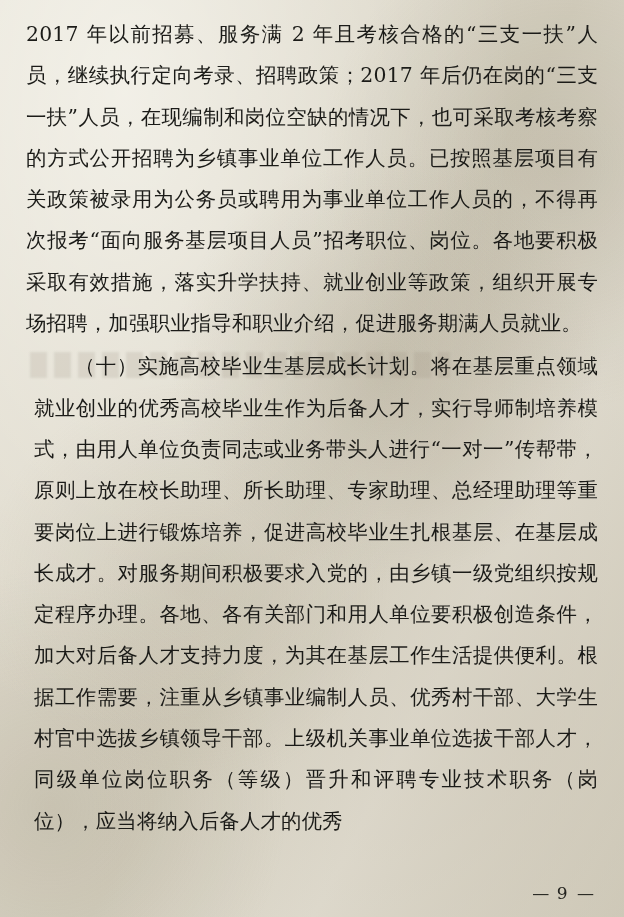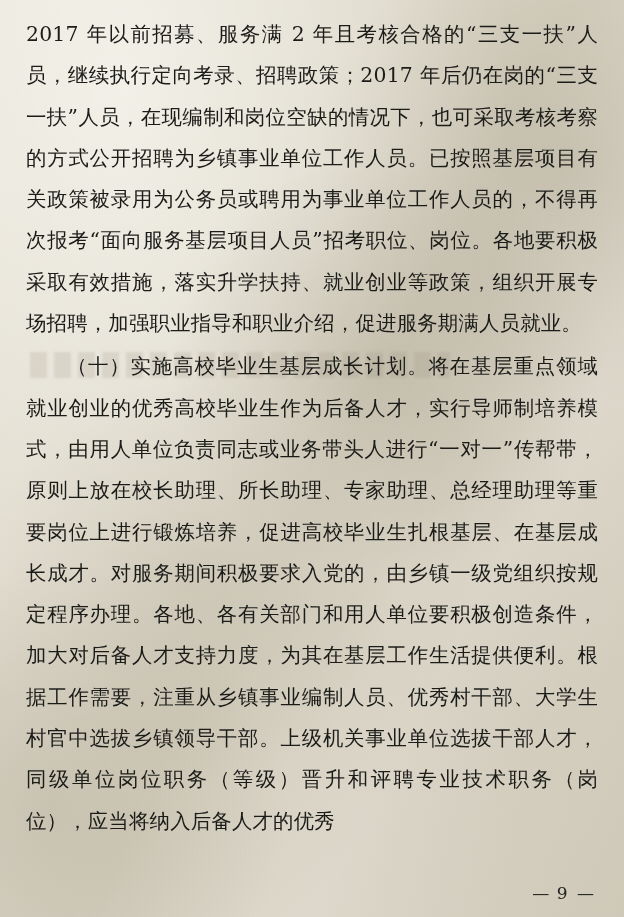--- a/index.html
+++ b/index.html
@@ -64,20 +64,21 @@
   }
   .para {
     margin: 0;
     text-indent: 0;
   }
   .para + .para {
     margin-top: 2px;
   }
   .para.indent {
     text-indent: 2em;
+    margin-left: 8px;
   }
   .footer {
     position: absolute;
     right: 30px;
     bottom: 14px;
     z-index: 2;
     font-size: 17px;
     color: #23231f;
     letter-spacing: 2px;
     font-family: "DejaVu Serif", serif;

